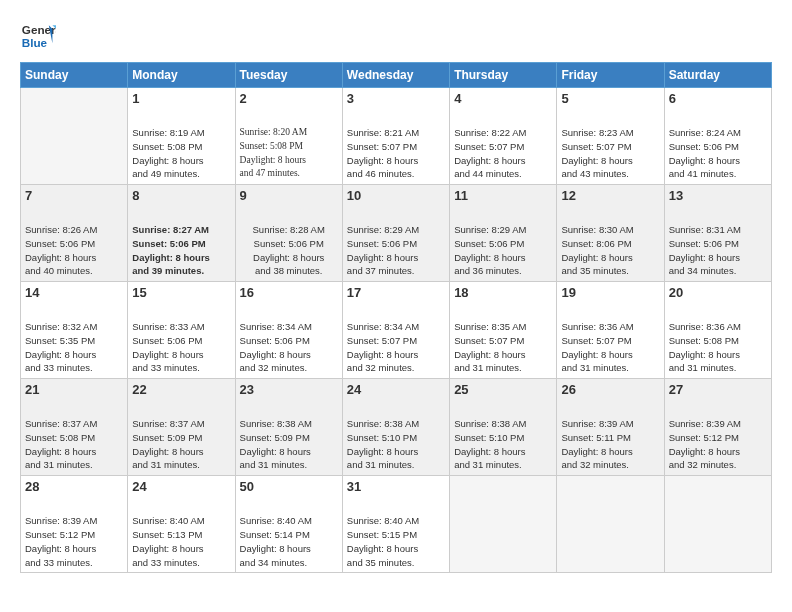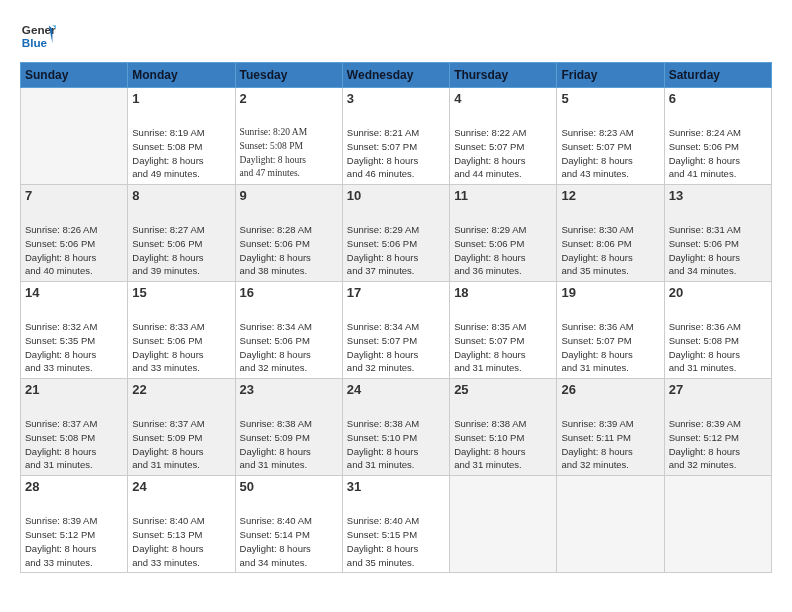--- a/index.html
+++ b/index.html
@@ -43,21 +43,21 @@
       font-size: 15px;
       color: #333;
     }
     .calendar {
       width: 100%;
       border-collapse: collapse;
       table-layout: fixed;
     }
     .calendar th {
       background: #3a7fc1;
-      color: #0f172a;
+      color: #ffffff;
       font-size: 12px;
       font-weight: bold;
       padding: 5px 4px;
       text-align: left;
       border: 1px solid #5a9fd4;
     }
     .calendar td {
       vertical-align: top;
       border: 1px solid #ccc;
       padding: 3px 4px;
@@ -166,28 +166,28 @@
         <tr class="row-shade">
           <td>
             <span class="day-num">7</span>
             <div class="day-info" style="white-space: pre-line;">Sunrise: 8:26 AM
 Sunset: 5:06 PM
 Daylight: 8 hours
 and 40 minutes.</div>
           </td>
           <td>
             <span class="day-num">8</span>
-            <div class="day-info" style="white-space: pre-line;">Sunrise: 8:27 AM
+            <div class="day-info" style="white-space: pre-line; font-weight: bold;">Sunrise: 8:27 AM
 Sunset: 5:06 PM
 Daylight: 8 hours
 and 39 minutes.</div>
           </td>
           <td>
             <span class="day-num">9</span>
-            <div class="day-info" style="white-space: pre-line;">Sunrise: 8:28 AM
+            <div class="day-info" style="white-space: pre-line; text-align: center;">Sunrise: 8:28 AM
 Sunset: 5:06 PM
 Daylight: 8 hours
 and 38 minutes.</div>
           </td>
           <td>
             <span class="day-num">10</span>
             <div class="day-info" style="white-space: pre-line;">Sunrise: 8:29 AM
 Sunset: 5:06 PM
 Daylight: 8 hours
 and 37 minutes.</div>

